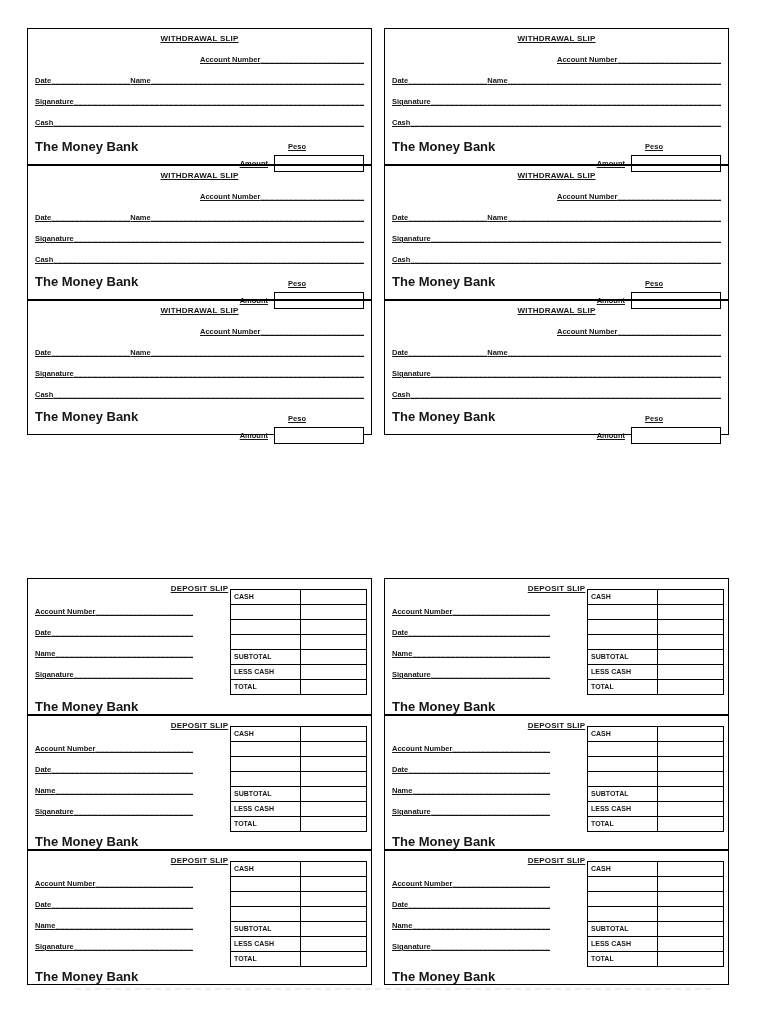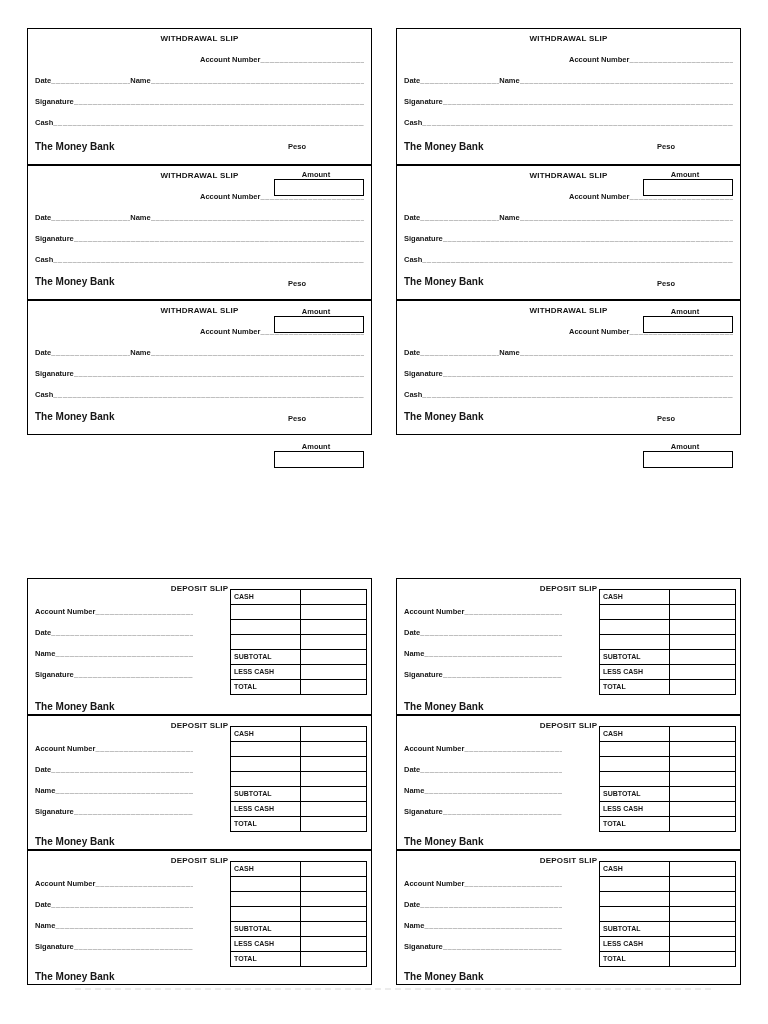--- a/index.html
+++ b/index.html
@@ -4,21 +4,21 @@
 <style>
   * { margin:0; padding:0; box-sizing:border-box; }
   html,body { width:768px; height:1024px; background:#ffffff; }
   body {
     font-family:"Liberation Sans", sans-serif;
     font-weight:700;
     color:#161616;
     position:relative;
     overflow:hidden;
   }
-  .section { position:absolute; left:27px; display:flex; gap:24px; }
+  .section { position:absolute; left:27px; display:flex; gap:12px;text-decoration:underline; }
   #withdrawal-section { top:28px; }
   #deposit-section { top:578px; }
 
   .block { width:345px; border:1.5px solid #000; background:#fff; }
   .slip { position:relative; height:135px; padding:5px 7px 4px 7px; }
   .slip + .slip { border-top:2px solid #000; }
 
   .slip-title { text-align:center; font-size:8px; line-height:9px; letter-spacing:.2px; }
 
   .line-row { display:flex; align-items:flex-end; font-size:7.5px; line-height:9px;text-align:center; }
@@ -27,24 +27,24 @@
     flex:1 1 auto; overflow:hidden; white-space:nowrap;
     letter-spacing:.6px; font-size:7.5px; line-height:9px;
   }
   .fill-date { flex:0 0 79px; }
 
   
   .w-account { margin-top:12px; margin-left:165px; }
   .gap { margin-top:12px; }
   .amount-area { display:flex; flex-direction:column; align-items:flex-end; margin-top:15px; }
   .peso { font-size:7.5px; line-height:9px; margin-right:58px;margin-left:23px; }
-  .amount-row { display:flex; align-items:center; margin-top:19px;flex-direction:column; }
+  .amount-row { display:flex; align-items:center; margin-top:4px; }
   .amt { font-size:7.5px; margin-right:6px; }
   .amount-box { display:block; width:90px; height:17px; border:1.5px solid #000; background:#fff; }
-  .bank { position:absolute; left:7px; font-size:10px; line-height:10px; white-space:nowrap; }
+  .bank { position:absolute; left:7px; font-size:13px; line-height:10px; white-space:nowrap; }
   .w-bank { bottom:12px; }
   .d-bank { bottom:2px; }
 
   
   .d-fields { width:158px; margin-top:14px; }
   .d-table {
     position:absolute; top:10px; right:4px; width:137px;
     border-collapse:collapse; table-layout:fixed;
     border:1.5px solid #000;
   }

